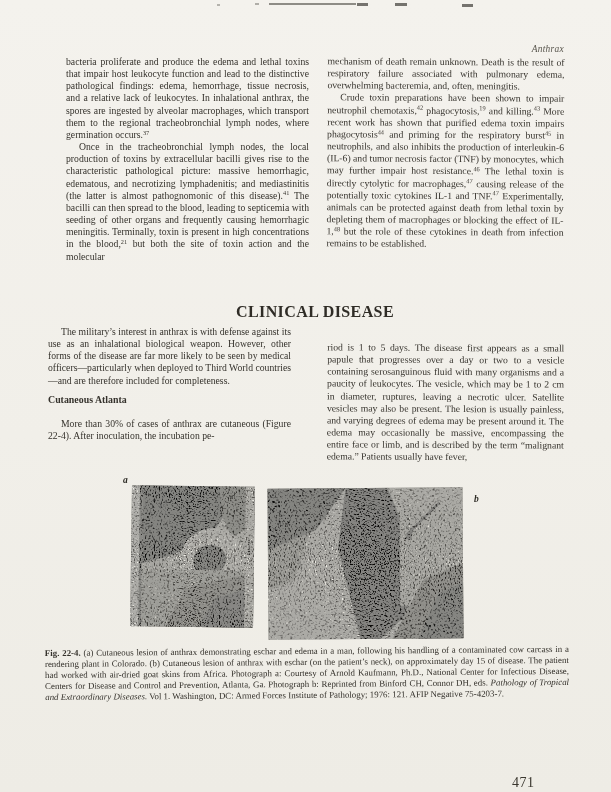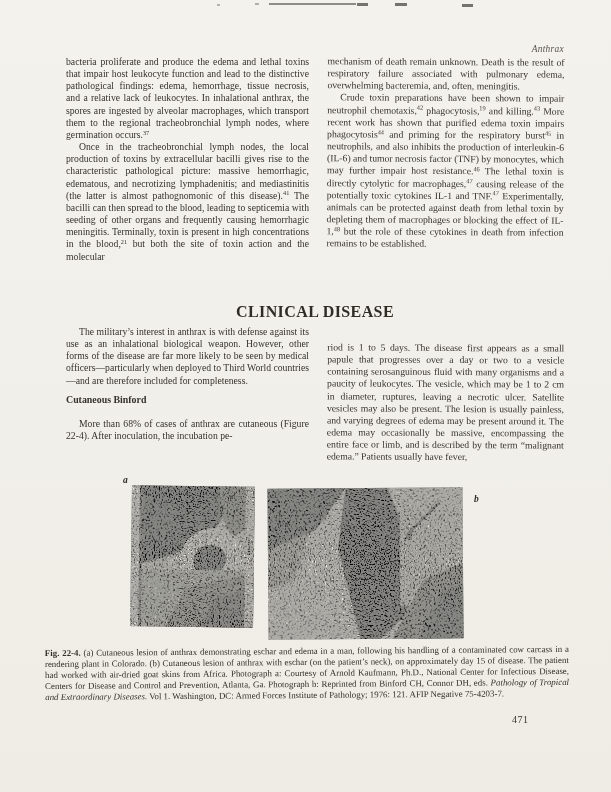--- a/index.html
+++ b/index.html
@@ -35,43 +35,43 @@
   }
   .it { font-style: italic; }
   .bd { font-weight: bold; margin-top: 47px; }
   #left-top  { left: 66px;  top: 56px;  width: 243px; }
   #right-top { left: 327px; top: 56px;  width: 237px; transform: rotate(0.35deg); }
   #clinical-heading {
     position: absolute; left: 66px; top: 303px; width: 498px;
     text-align: center; font-weight: bold; font-size: 16px;
     letter-spacing: 0.4px; color: #2f2c26;
   }
-  #left-mid  { left: 66px;  top: 326px; width: 243px; }
+  #left-mid  { left: 48px;  top: 326px; width: 243px; }
   #right-mid { left: 327px; top: 326px; width: 237px; transform: rotate(0.3deg); margin-top: 16px; }
   .subhead {
     font-weight: bold; text-indent: 0 !important;
     margin: 7px 0 12px 0 !important; font-size: 9.9px;
     text-align: left;
   }
   .figlabel {
     position: absolute; font-size: 9.5px;
     font-weight: bold; font-style: italic; color: #2c2a24;
   }
   #label-a { left: 123px; top: 475px; }
   #label-b { left: 474px; top: 494px; }
   #photo-a { position: absolute; left: 131px; top: 486px; width: 123px; height: 141px; transform: rotate(0.8deg); }
   #photo-b { position: absolute; left: 268px; top: 488px; width: 195px; height: 151px; transform: rotate(-0.4deg); }
   #caption {
     position: absolute; left: 45px; top: 646px; width: 524px;
     font-size: 8.9px; line-height: 11.05px; text-align: justify;
     transform: rotate(-0.45deg); color: #34312b;
   }
   #pagenum {
-    position: absolute; top: 714px; left: 512px;
-    font-size: 10px; letter-spacing: 0.5px; color: #3a372f;
+    position: absolute; top: 775px; left: 512px;
+    font-size: 14px; letter-spacing: 0.5px; color: #3a372f;
   }
 </style>
 </head>
 <body>
 
 <div class="page">
 
   <div class="dash" style="left:217px;top:4px;width:3px;height:2px;background:#b5b3ad;"></div>
   <div class="dash" style="left:255px;top:3px;width:4px;height:2px;background:#b0aea8;"></div>
   <div class="dash" style="left:269px;top:3px;width:87px;height:2px;"></div>
@@ -88,22 +88,22 @@
 
   <div class="bodytext" id="right-top">
     <p><span>mechanism of death remain unknown. Death is the result of respiratory failure associated with pulmonary edema, overwhelming bacteremia, and, often, meningitis.</span></p>
     <p class="ind"><span>Crude toxin preparations have been shown to impair neutrophil chemotaxis,</span><sup>42</sup><span> phagocytosis,</span><sup>19</sup><span> and killing.</span><sup>43</sup><span> More recent work has shown that purified edema toxin impairs phagocytosis</span><sup>44</sup><span> and priming for the respiratory burst</span><sup>45</sup><span> in neutrophils, and also inhibits the production of interleukin-6 (IL-6) and tumor necrosis factor (TNF) by monocytes, which may further impair host resistance.</span><sup>46</sup><span> The lethal toxin is directly cytolytic for macrophages,</span><sup>47</sup><span> causing release of the potentially toxic cytokines IL-1 and TNF.</span><sup>47</sup><span> Experimentally, animals can be protected against death from lethal toxin by depleting them of macrophages or blocking the effect of IL-1,</span><sup>48</sup><span> but the role of these cytokines in death from infection remains to be established.</span></p>
   </div>
 
   <div id="clinical-heading">CLINICAL DISEASE</div>
 
   <div class="bodytext" id="left-mid">
     <p class="ind"><span>The military’s interest in anthrax is with defense against its use as an inhalational biological weapon. However, other forms of the disease are far more likely to be seen by medical officers—particularly when deployed to Third World countries—and are therefore included for completeness.</span></p>
-    <p class="subhead">Cutaneous Binford</p>
-    <p class="ind"><span>More than 68% of cases of anthrax are cutaneous (Figure 22-4). After inoculation, the incubation pe-</span></p>
+    <p class="subhead">Cutaneous Atlanta</p>
+    <p class="ind"><span>More than 30% of cases of anthrax are cutaneous (Figure 22-4). After inoculation, the incubation pe-</span></p>
   </div>
 
   <div class="bodytext" id="right-mid">
     <p><span>riod is 1 to 5 days. The disease first appears as a small papule that progresses over a day or two to a vesicle containing serosanguinous fluid with many organisms and a paucity of leukocytes. The vesicle, which may be 1 to 2 cm in diameter, ruptures, leaving a necrotic ulcer. Satellite vesicles may also be present. The lesion is usually painless, and varying degrees of edema may be present around it. The edema may occasionally be massive, encompassing the entire face or limb, and is described by the term “malignant edema.” Patients usually have fever,</span></p>
   </div>
 
   <div class="figlabel" id="label-a">a</div>
   <div class="figlabel" id="label-b">b</div>
 
   <div id="photo-a">

